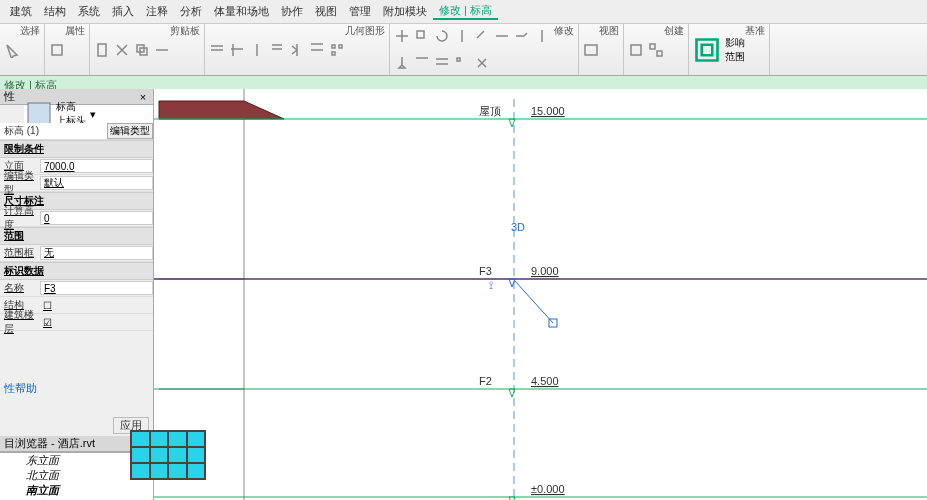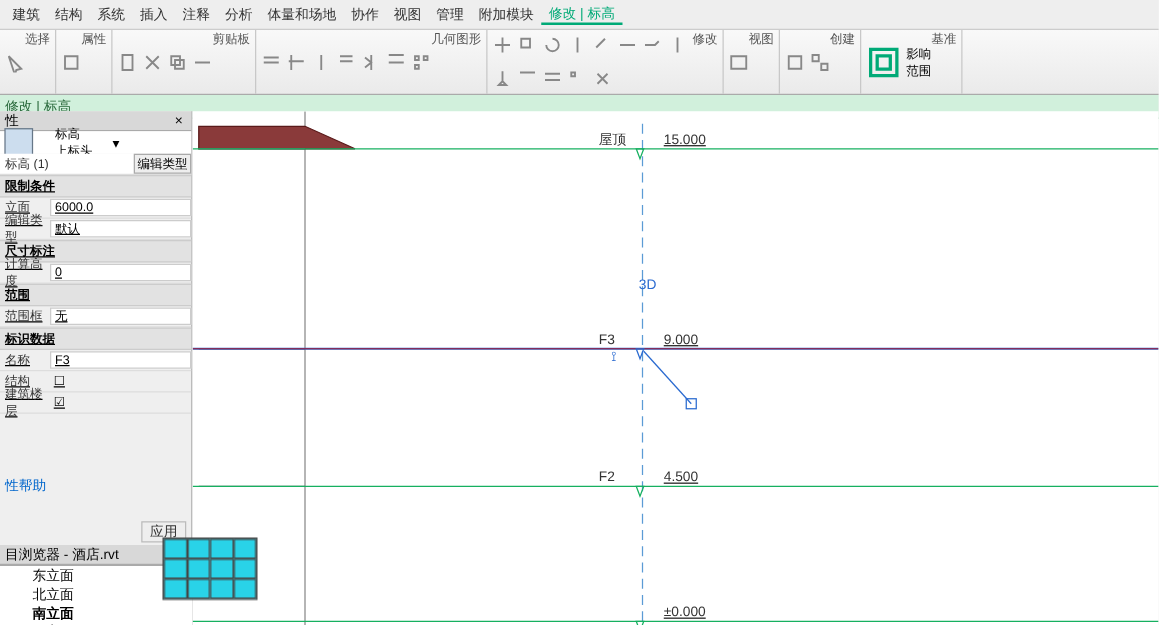--- a/index.html
+++ b/index.html
@@ -26,30 +26,30 @@
 
 .leftcol { position:absolute; left:0; top:89px; width:154px; height:411px; display:flex; flex-direction:column; background:#efefef; border-right:1px solid #aaa;}
 .panelhdr { background:#d8d8d8; height:16px; display:flex; align-items:center; padding:0 4px; border-bottom:1px solid #aaa; justify-content:space-between;}
 .panelhdr .x { width:12px; text-align:center; cursor:default;}
 .propbody { flex:0 0 auto;text-decoration:underline; }
 .proprow { display:flex; height:17px; border-bottom:1px solid #ddd; align-items:center;}
 .proprow .pl { width:40px; padding-left:4px; color:#333; font-size:10px; overflow:hidden;}
 .proprow .pv { flex:1; padding-left:3px; font-size:10px; background:#fff; height:14px; display:flex; align-items:center; border:1px solid #ccc;}
 .proprow .pv.noedit { background:transparent; border:none;}
 .grouphdr { background:#e2e2e2; font-size:10px; padding:1px 4px; border-top:1px solid #ccc; border-bottom:1px solid #ccc; font-weight:bold;}
-.typesel { display:flex; height:18px; align-items:center; gap:16px; padding:2px; background:#fff;}
+.typesel { display:flex; height:18px; align-items:center; gap:4px; padding:2px; background:#fff;margin-left:24px;}
 .btnline { display:flex; justify-content:space-between; padding:2px 4px; font-size:10px; color:#06c;}
 .btnline .abtn { border:1px solid #bbb; padding:0 6px; background:#eee; color:#333;margin-top:36px;}
 
 
 .pbrowser { border-top:1px solid #aaa; flex:1; overflow:auto; font-size:10px; background:#fff;}
 .pbrowser .node { padding:1px 0 1px 14px; white-space:nowrap; position:relative;}
 .pbrowser .node::before { content:""; position:absolute; left:2px; top:5px; width:8px; height:8px; border:1px solid #888; font-size:8px; line-height:6px; text-align:center; color:#555;}
 .pbrowser .node.col::before { content:"+"; line-height:6px;}
-.pbrowser .leaf { padding-left:26px; }
+.pbrowser .leaf { padding-left:26px;font-style:italic; }
 .pbrowser .leaf::before{display:none;}
 .pbrowser .leaf.bold { font-weight:bold;}
 
 
 .canvas { position:absolute; left:154px; top:89px; right:0; bottom:0; background:#fff; overflow:hidden;}
 .canvas svg { position:absolute; left:0; top:0; }
 
 
 .swatch { position:absolute; left:130px; bottom:20px; width:76px; height:50px; border:1px solid #444; display:grid; grid-template-columns:repeat(4,1fr); grid-template-rows:repeat(3,1fr);}
 .swatch div { border:1px solid #444; background:#29d3e8;}
@@ -288,21 +288,21 @@
   <div class="proprow" style="background:#fff;">
     <span class="pl" style="width:70px">标高 (1)</span>
     <span style="flex:1"></span>
     <span style="font-size:10px;border:1px solid #aaa;padding:0 2px;background:#eee">编辑类型</span>
   </div>
 
   <div class="propbody" id="propbody">
       <div class="grouphdr">限制条件</div>
       <div class="proprow">
         <div class="pl">立面</div>
-        <div class="pv">6000.0</div>
+        <div class="pv">7000.0</div>
       </div>
       <div class="proprow">
         <div class="pl">编辑类型</div>
         <div class="pv">默认</div>
       </div>
       <div class="grouphdr">尺寸标注</div>
       <div class="proprow">
         <div class="pl">计算高度</div>
         <div class="pv">0</div>
       </div>

